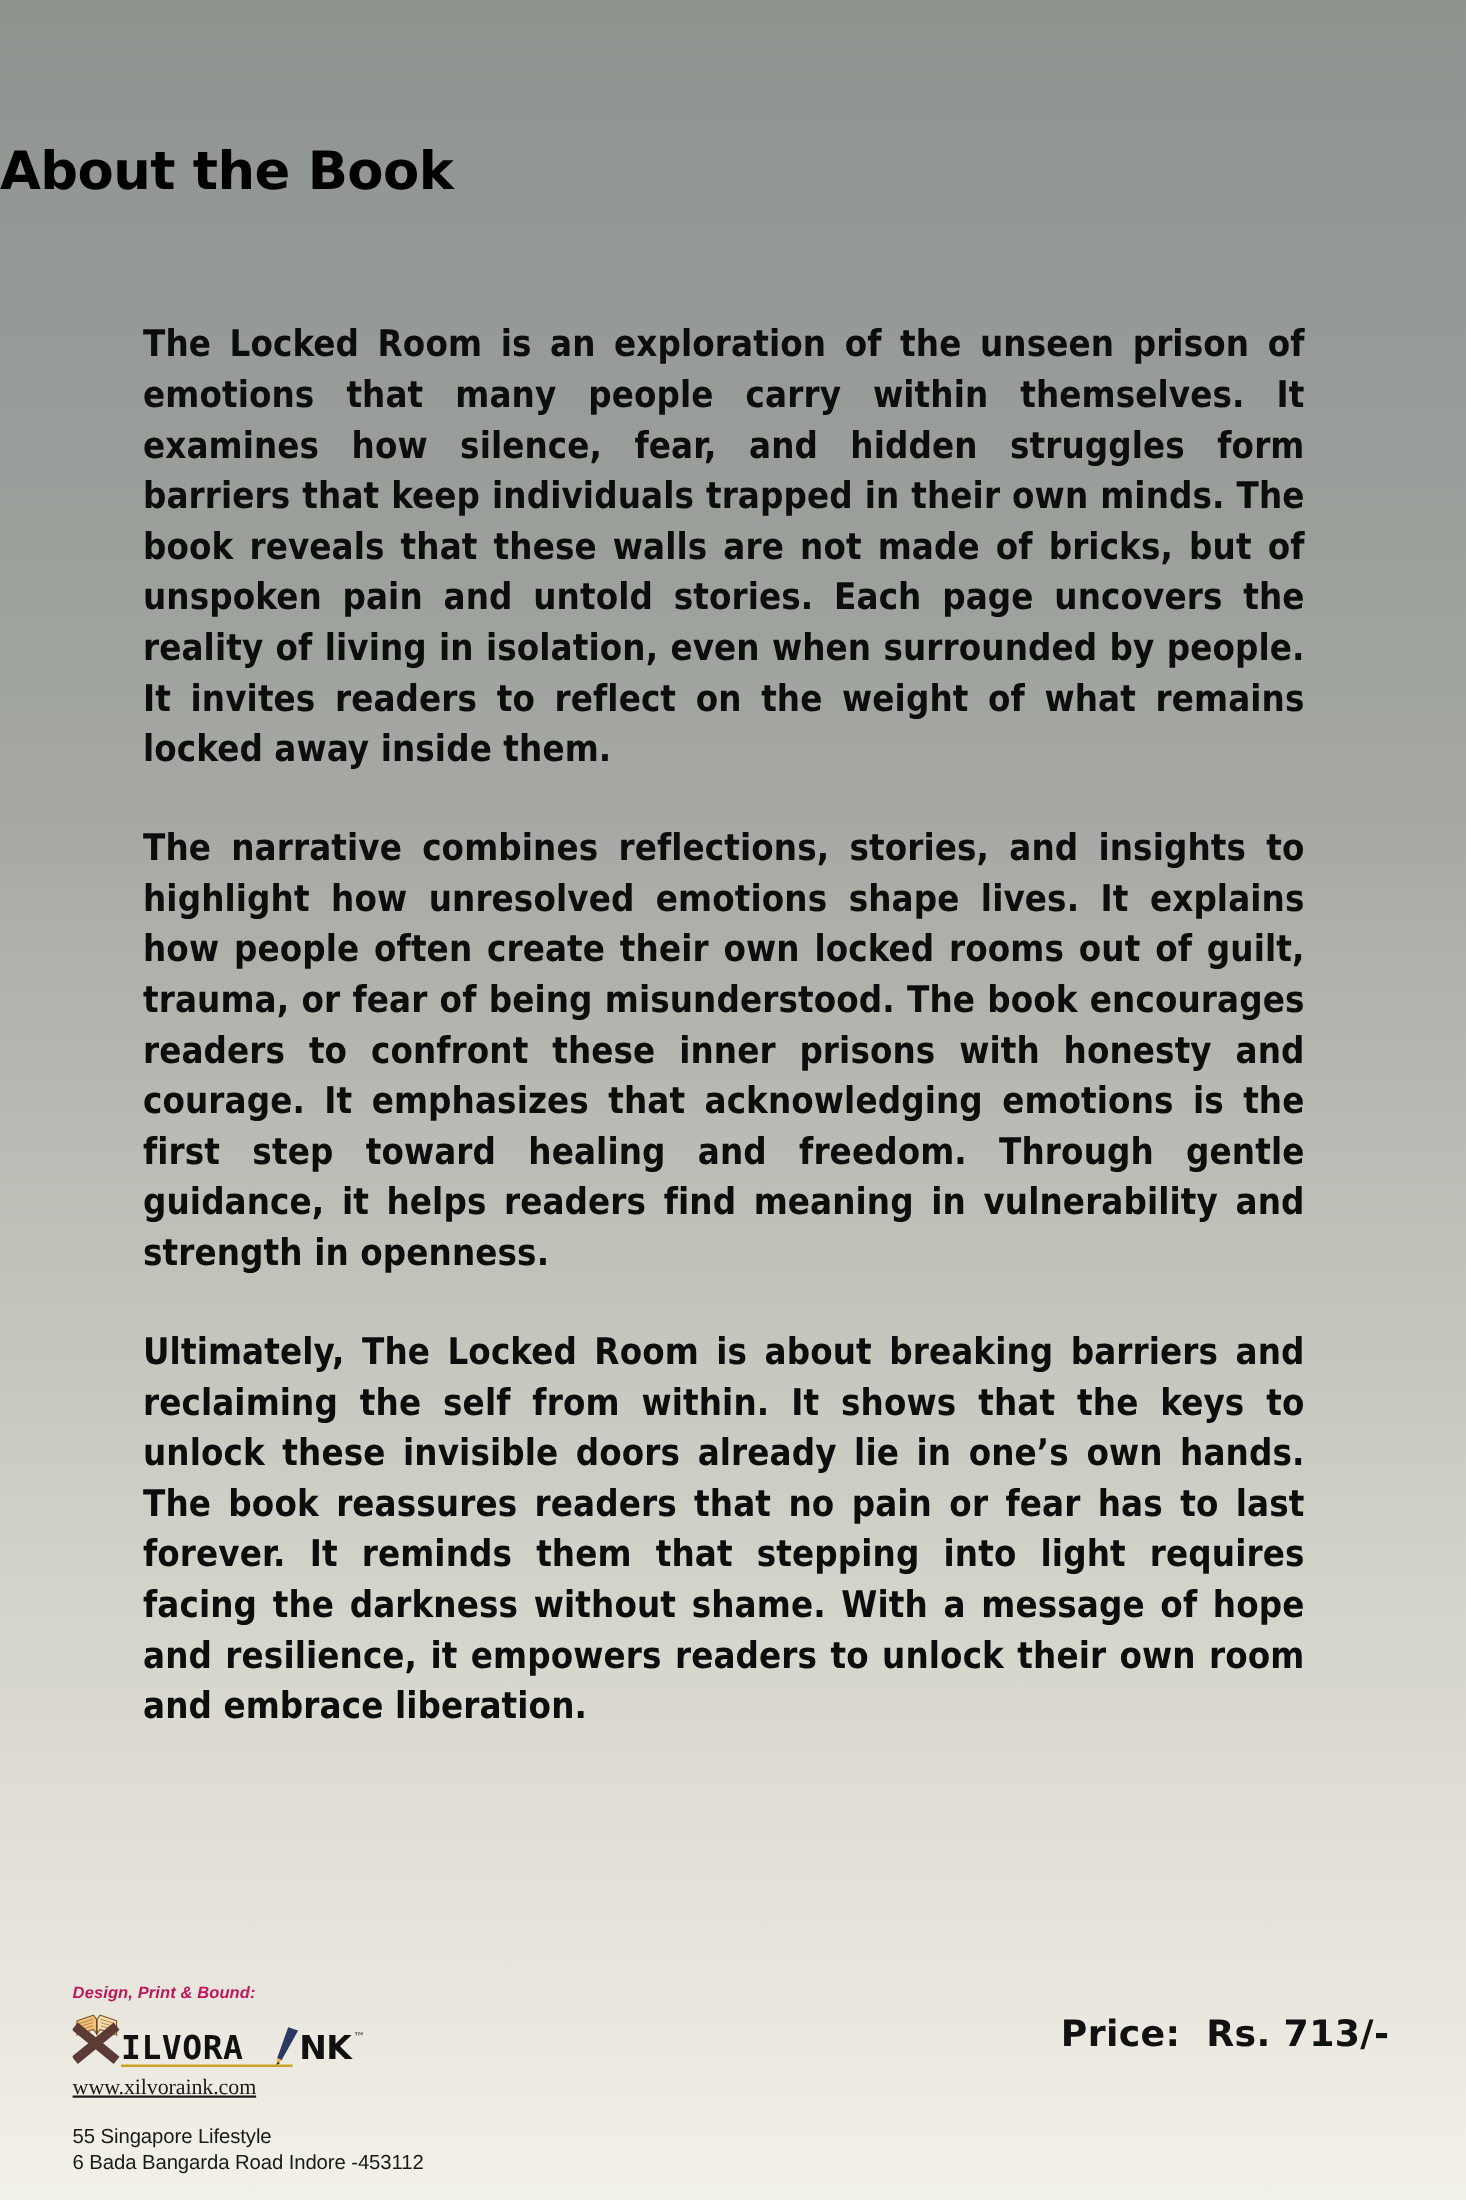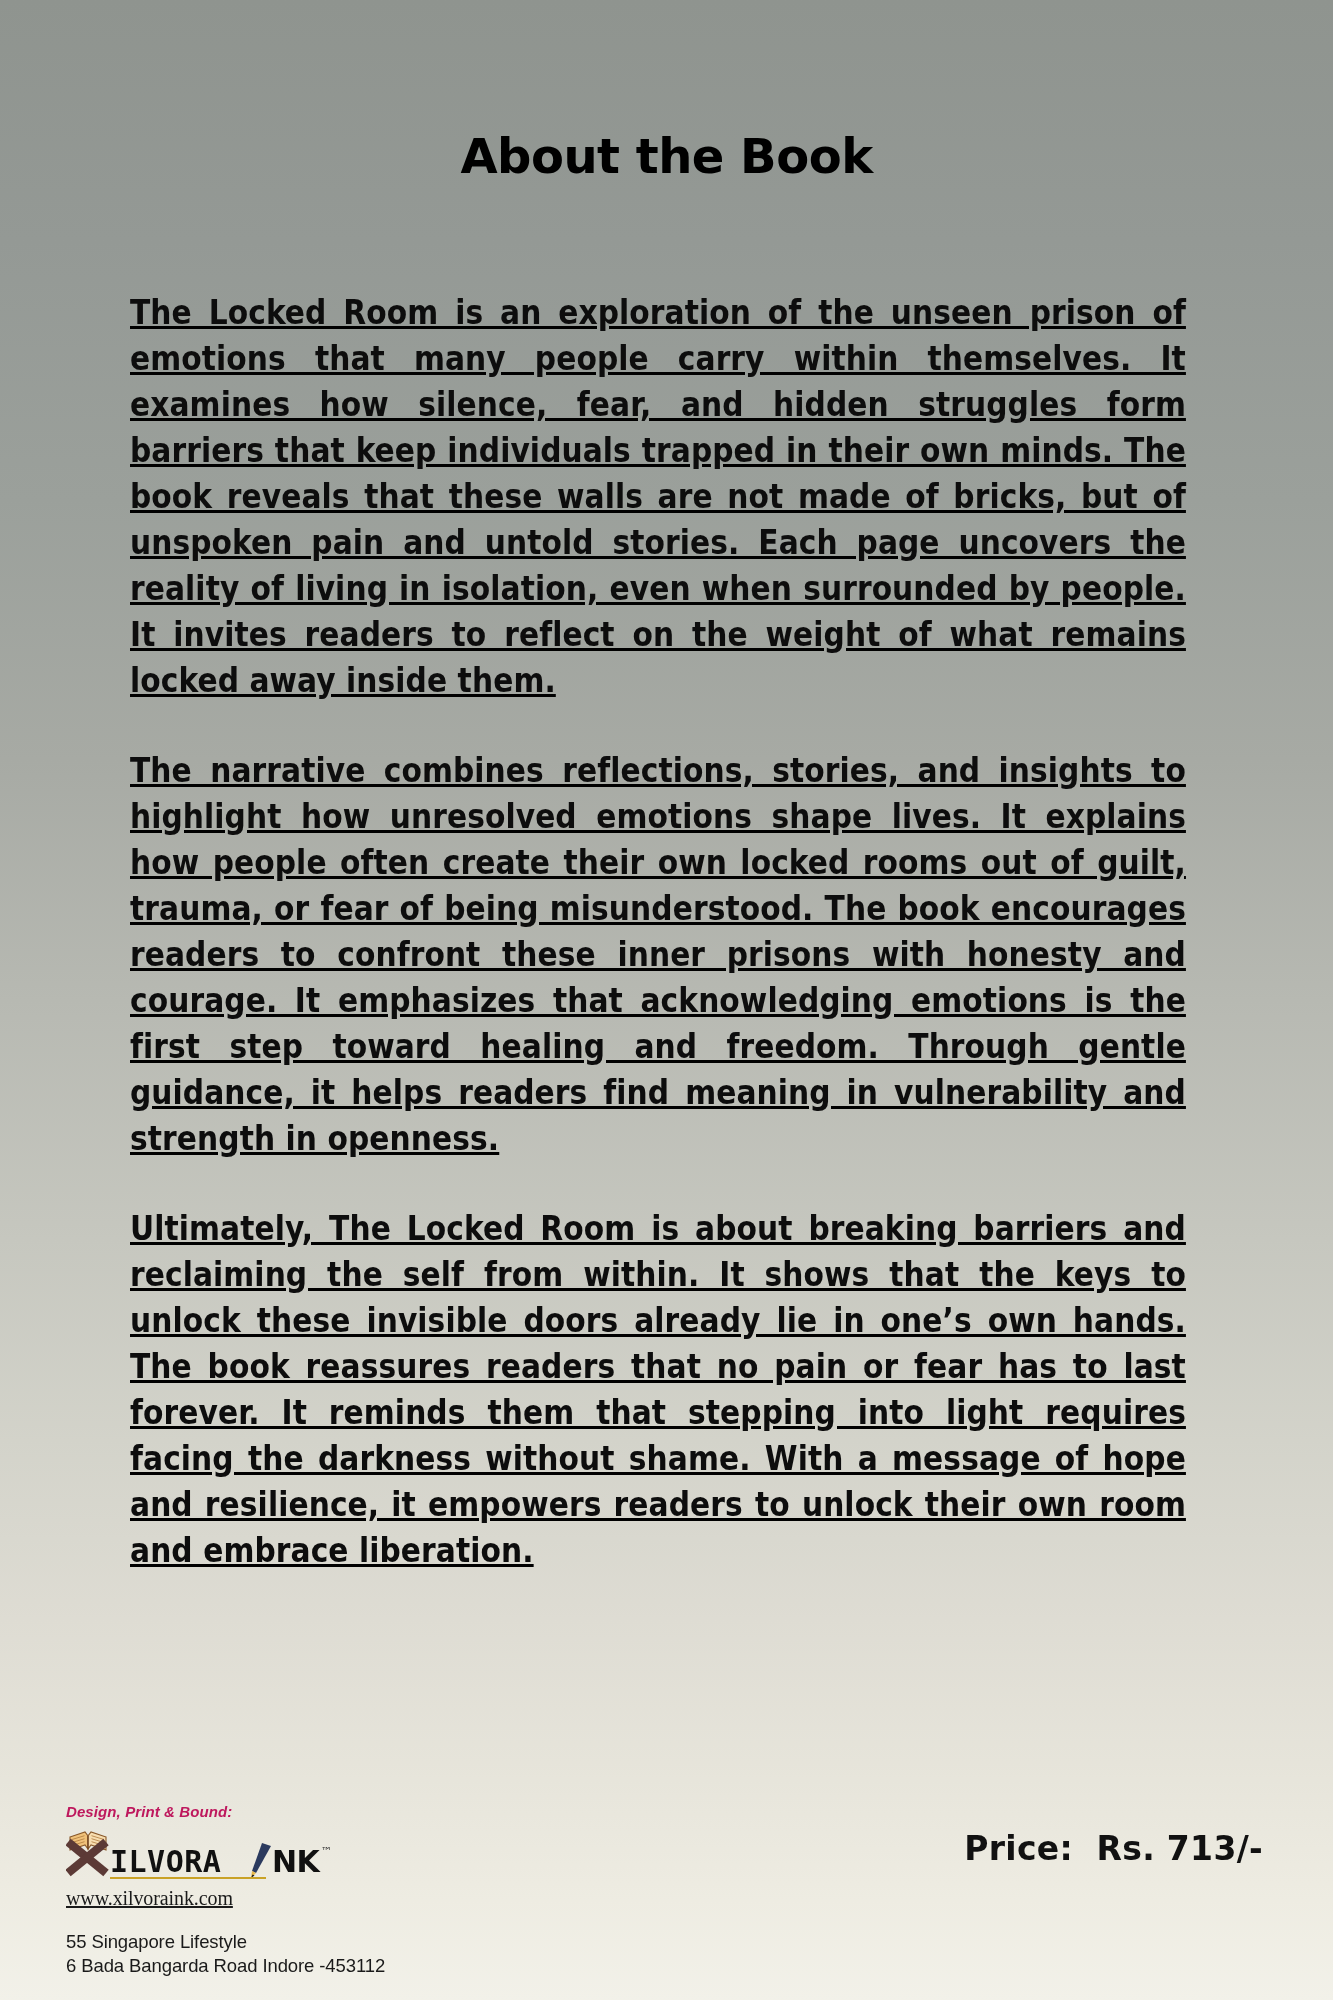--- a/index.html
+++ b/index.html
@@ -33,35 +33,33 @@
     height: 2000px;
     padding: 0;
   }
 
   
   .title {
     position: absolute;
     top: 128px;
     left: 0;
     width: 1333px;
-    text-align: center;
     font-size: 48px;
     font-weight: 700;
     letter-spacing: -0.5px;
     color: #000000;
     font-family: "DejaVu Sans", sans-serif;
   }
 
   
   .body-copy {
     position: absolute;
     top: 290px;
     left: 130px;
     width: 1072px;
-    text-decoration: underline;
   }
 
   .para {
     text-align: justify;
     color: #0d0d0d;
     font-family: "DejaVu Sans Condensed", "DejaVu Sans", sans-serif;
     font-weight: 700;
     font-size: 33.5px;
     line-height: 46px;
     letter-spacing: 0.1px;

